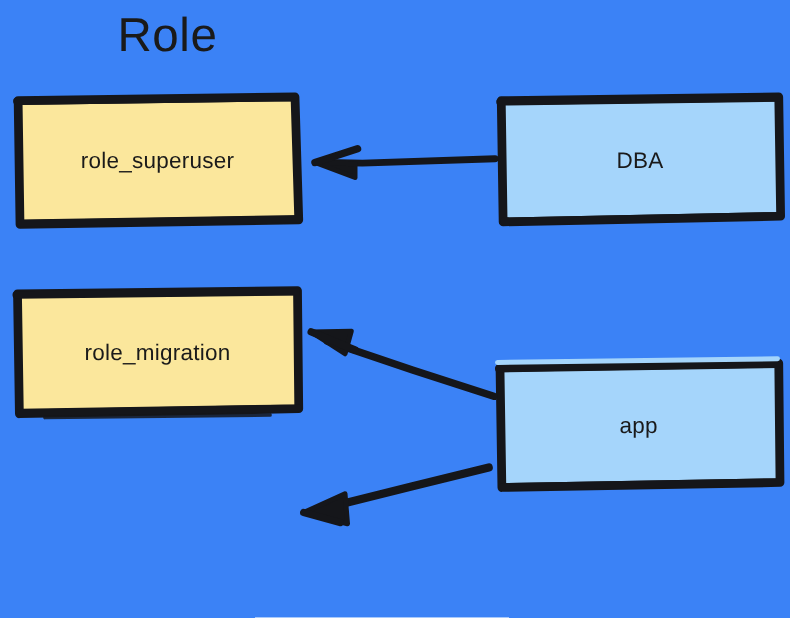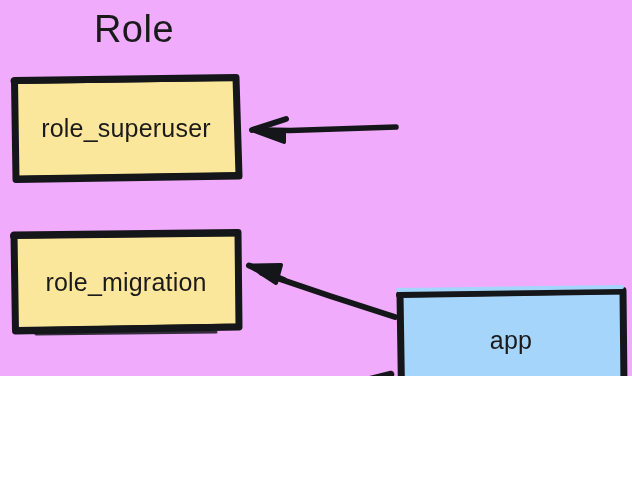--- a/index.html
+++ b/index.html
@@ -3,22 +3,22 @@
 <meta charset="utf-8">
 <style>
   html, body {
     margin: 0;
     padding: 0;
     background: #ffffff;
   }
   #canvas {
     position: relative;
     width: 632px;
-    height: 376px;
-    background: #f0abfc;
+    height: 494px;
+    background: #3b82f6;
     overflow: hidden;
     font-family: "Liberation Sans", sans-serif;
   }
   .col-header {
     position: absolute;
     font-size: 38px;
     font-weight: 400;
     color: #1a1a1a;
     letter-spacing: 0.5px;
     white-space: nowrap;
@@ -38,21 +38,21 @@
   }
   .node-label {
     position: absolute;
     left: 0;
     top: 0;
     width: 100%;
     height: 100%;
     display: flex;
     align-items: center;
     justify-content: center;
-    font-size: 25px;
+    font-size: 18px;
     color: #1a1a1a;
     letter-spacing: 0.2px;
     white-space: nowrap;
     pointer-events: none;
   }
 
   
   #node-role-superuser { left: 8px;  top: 72px;  width: 236px; height: 112px; }
   #node-role-migration { left: 6px;  top: 226px; width: 240px; height: 112px; text-align: right; }
   #node-role-rw        { left: 12px; top: 378px; width: 232px; height: 112px; }
@@ -90,20 +90,28 @@
     <svg width="240" height="112" viewBox="0 0 240 112" aria-hidden="true">
       <path d="M8 9 L232 6.5 L233 101 L9.5 105 Z" fill="#fbe79c" stroke="#15161a" stroke-width="7" stroke-linejoin="round" stroke-linecap="round"></path>
       <path d="M7 10 L231 7.5" fill="none" stroke="#15161a" stroke-width="6" stroke-linecap="round"></path>
       <path d="M10.5 104 L232 100.5" fill="none" stroke="#15161a" stroke-width="6" stroke-linecap="round"></path>
       <path d="M30 108 L210 106" fill="none" stroke="#15161a" stroke-width="3" stroke-linecap="round" opacity="0.85"></path>
     </svg>
     <div class="node-label">role_migration</div>
   </div>
 
 
+  <div class="node" id="node-dba">
+    <svg width="236" height="112" viewBox="0 0 236 112" aria-hidden="true">
+      <path d="M7 8.5 L229 5.5 L230.5 101 L8.5 105.5 Z" fill="#a5d5fb" stroke="#15161a" stroke-width="7" stroke-linejoin="round" stroke-linecap="round"></path>
+      <path d="M6 9.5 L228 6.5" fill="none" stroke="#15161a" stroke-width="6" stroke-linecap="round"></path>
+      <path d="M9.5 105 L230 100.5" fill="none" stroke="#15161a" stroke-width="6" stroke-linecap="round"></path>
+    </svg>
+    <div class="node-label">DBA</div>
+  </div>
 
   <div class="node" id="node-app">
     <svg width="238" height="112" viewBox="0 0 238 112" aria-hidden="true">
       <path d="M8 10 L231 6.5 L232 102 L9.5 106 Z" fill="#a5d5fb" stroke="#15161a" stroke-width="7" stroke-linejoin="round" stroke-linecap="round"></path>
       <path d="M7 11 L230 7.5" fill="none" stroke="#15161a" stroke-width="6" stroke-linecap="round"></path>
       <path d="M10 105.5 L231.5 101.5" fill="none" stroke="#15161a" stroke-width="6" stroke-linecap="round"></path>
       <path d="M6 6 L230 3" fill="none" stroke="#a5d5fb" stroke-width="4" stroke-linecap="round"></path>
     </svg>
     <div class="node-label">app</div>
   </div>

